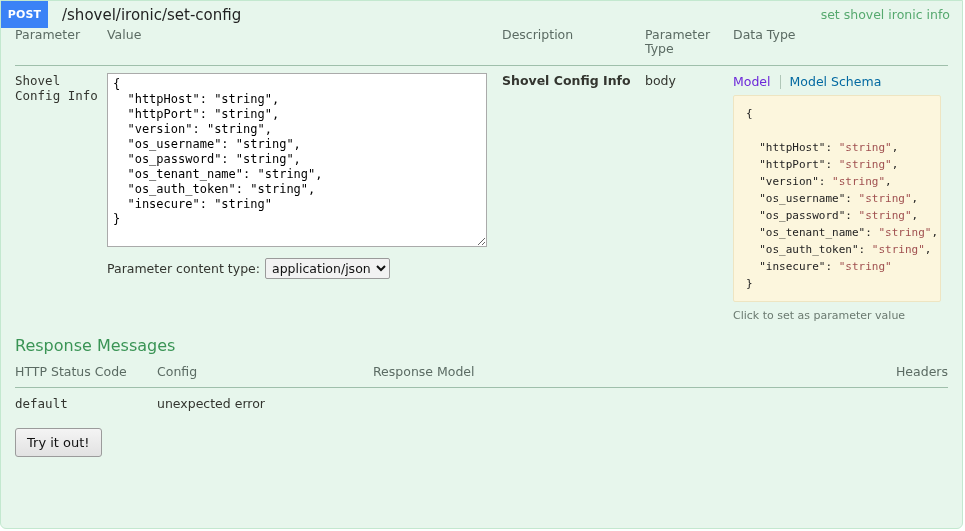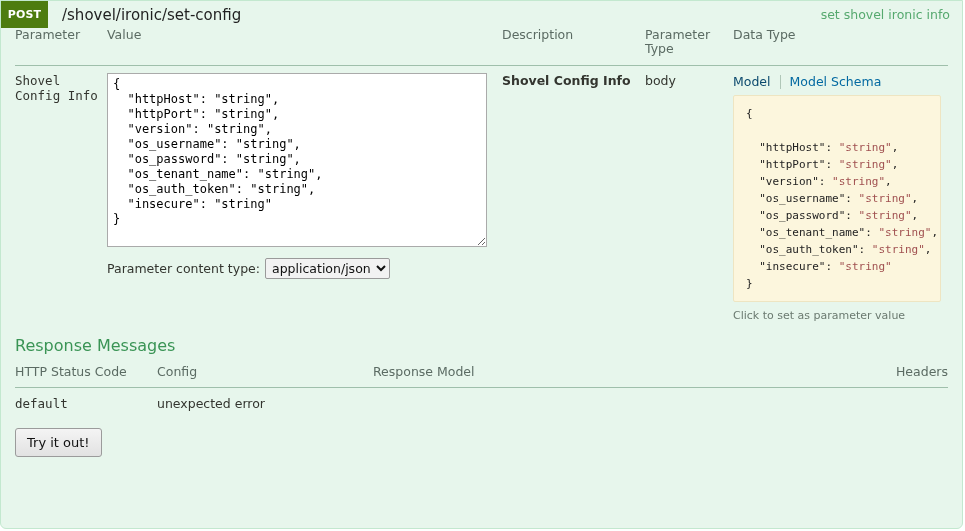--- a/index.html
+++ b/index.html
@@ -29,21 +29,21 @@
   .op-heading {
     position: relative;
     height: 27px;
     background: #e7f6ec;
     display: flex;
     align-items: stretch;
   }
   .http-method {
     width: 47px;
     min-width: 47px;
-    background: #4d7c0f;
+    background: #3b82f6;
     color: #ffffff;
     font-size: 11px;
     font-weight: bold;
     letter-spacing: .2px;
     display: flex;
     align-items: center;
     justify-content: center;
     text-transform: uppercase;
     font-family: "DejaVu Sans", "Liberation Sans", sans-serif;
   }
@@ -178,21 +178,21 @@
     line-height: 13px;
   }
   .model-tabs li.first { padding-left: 0; }
   .model-tabs li.divider {
     border-left: 1px solid #b0c7b8;
     height: 14px;
     padding: 0;
     width: 0;
   }
   .model-tabs a { text-decoration: none; }
-  .tab-inactive { color: #0c4a6e; }
+  .tab-inactive { color: #6d28d9; }
   .tab-active { color: #0369a1; }
 
   .schema-box {
     width: 208px;
     box-sizing: border-box;
     background: #fcf6dd;
     border: 1px solid #eee5c2;
     border-radius: 2px;
     padding: 9px 10px 9px 12px;
     font-family: "DejaVu Sans Mono", "Liberation Mono", monospace;

